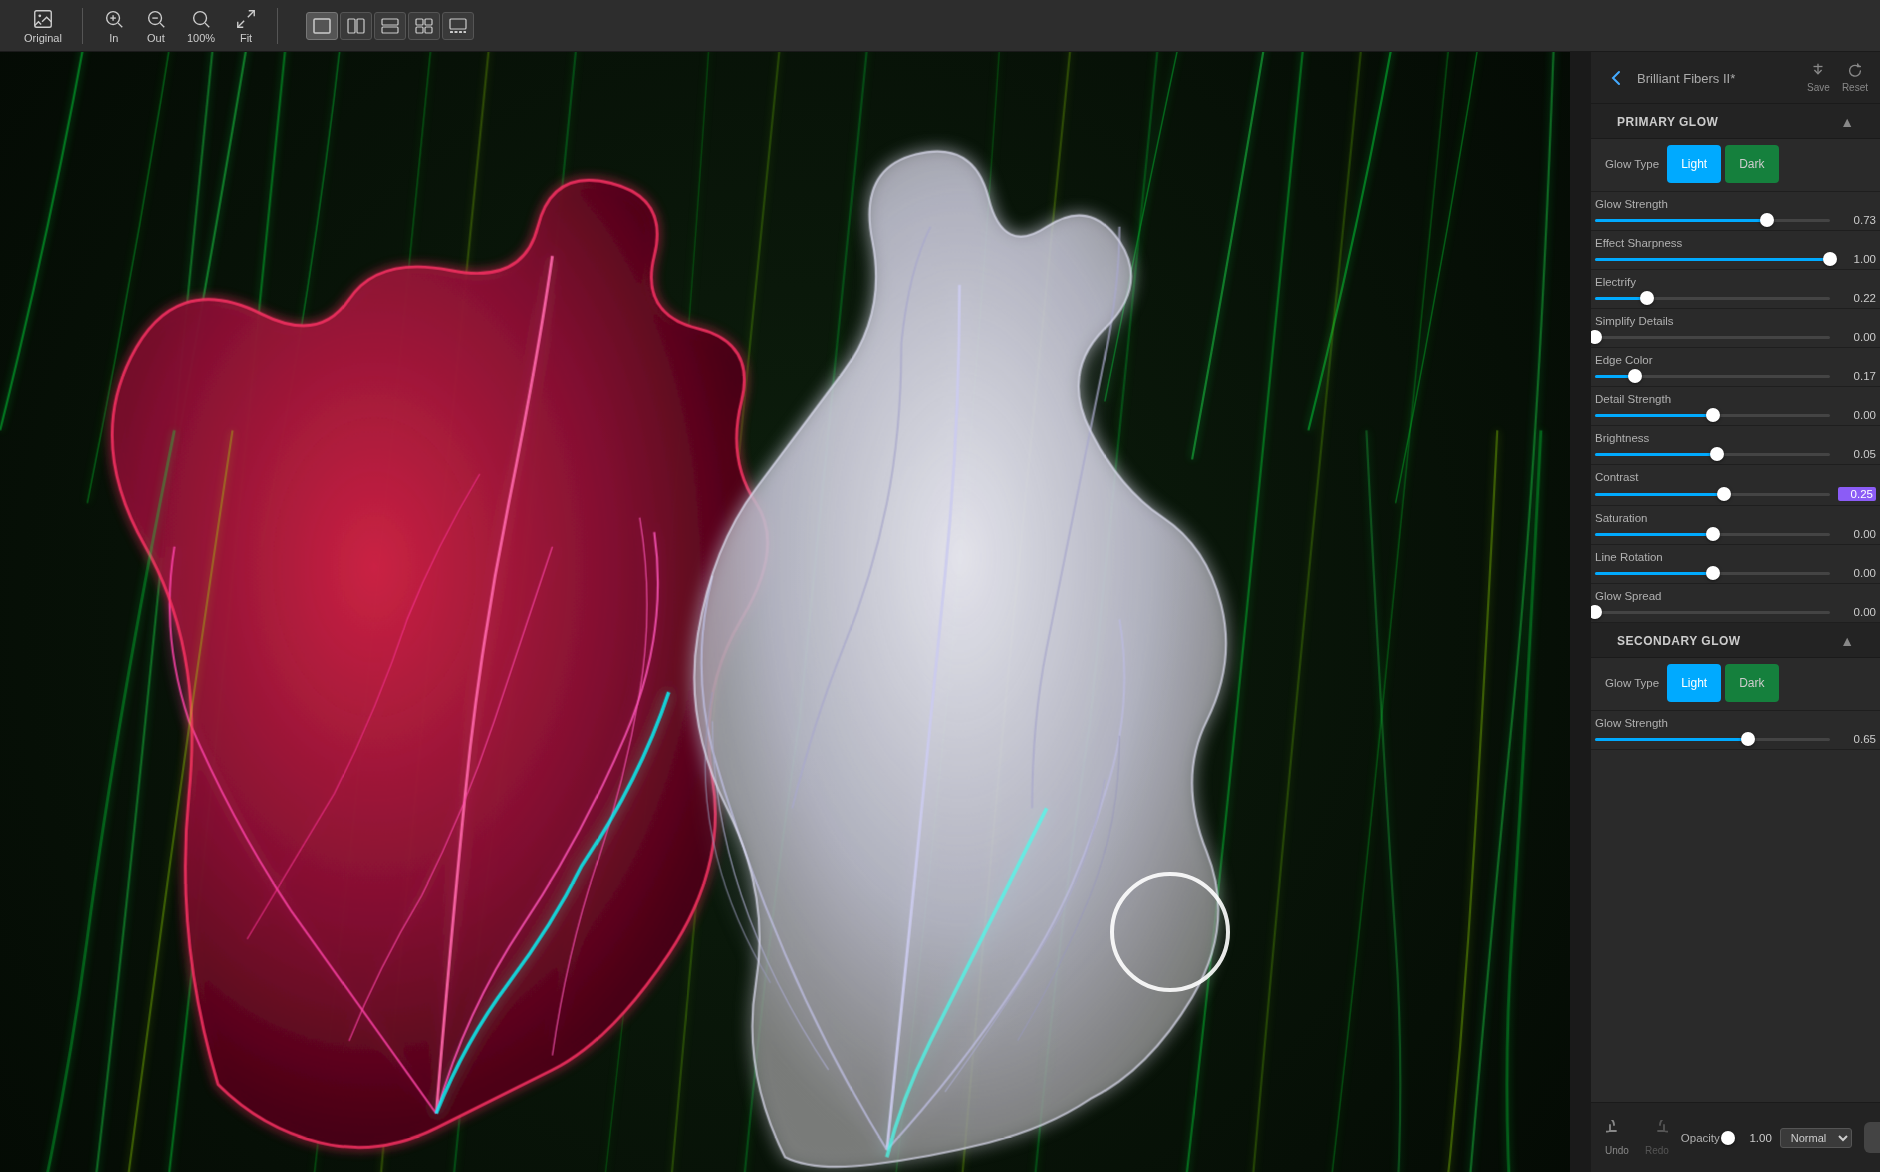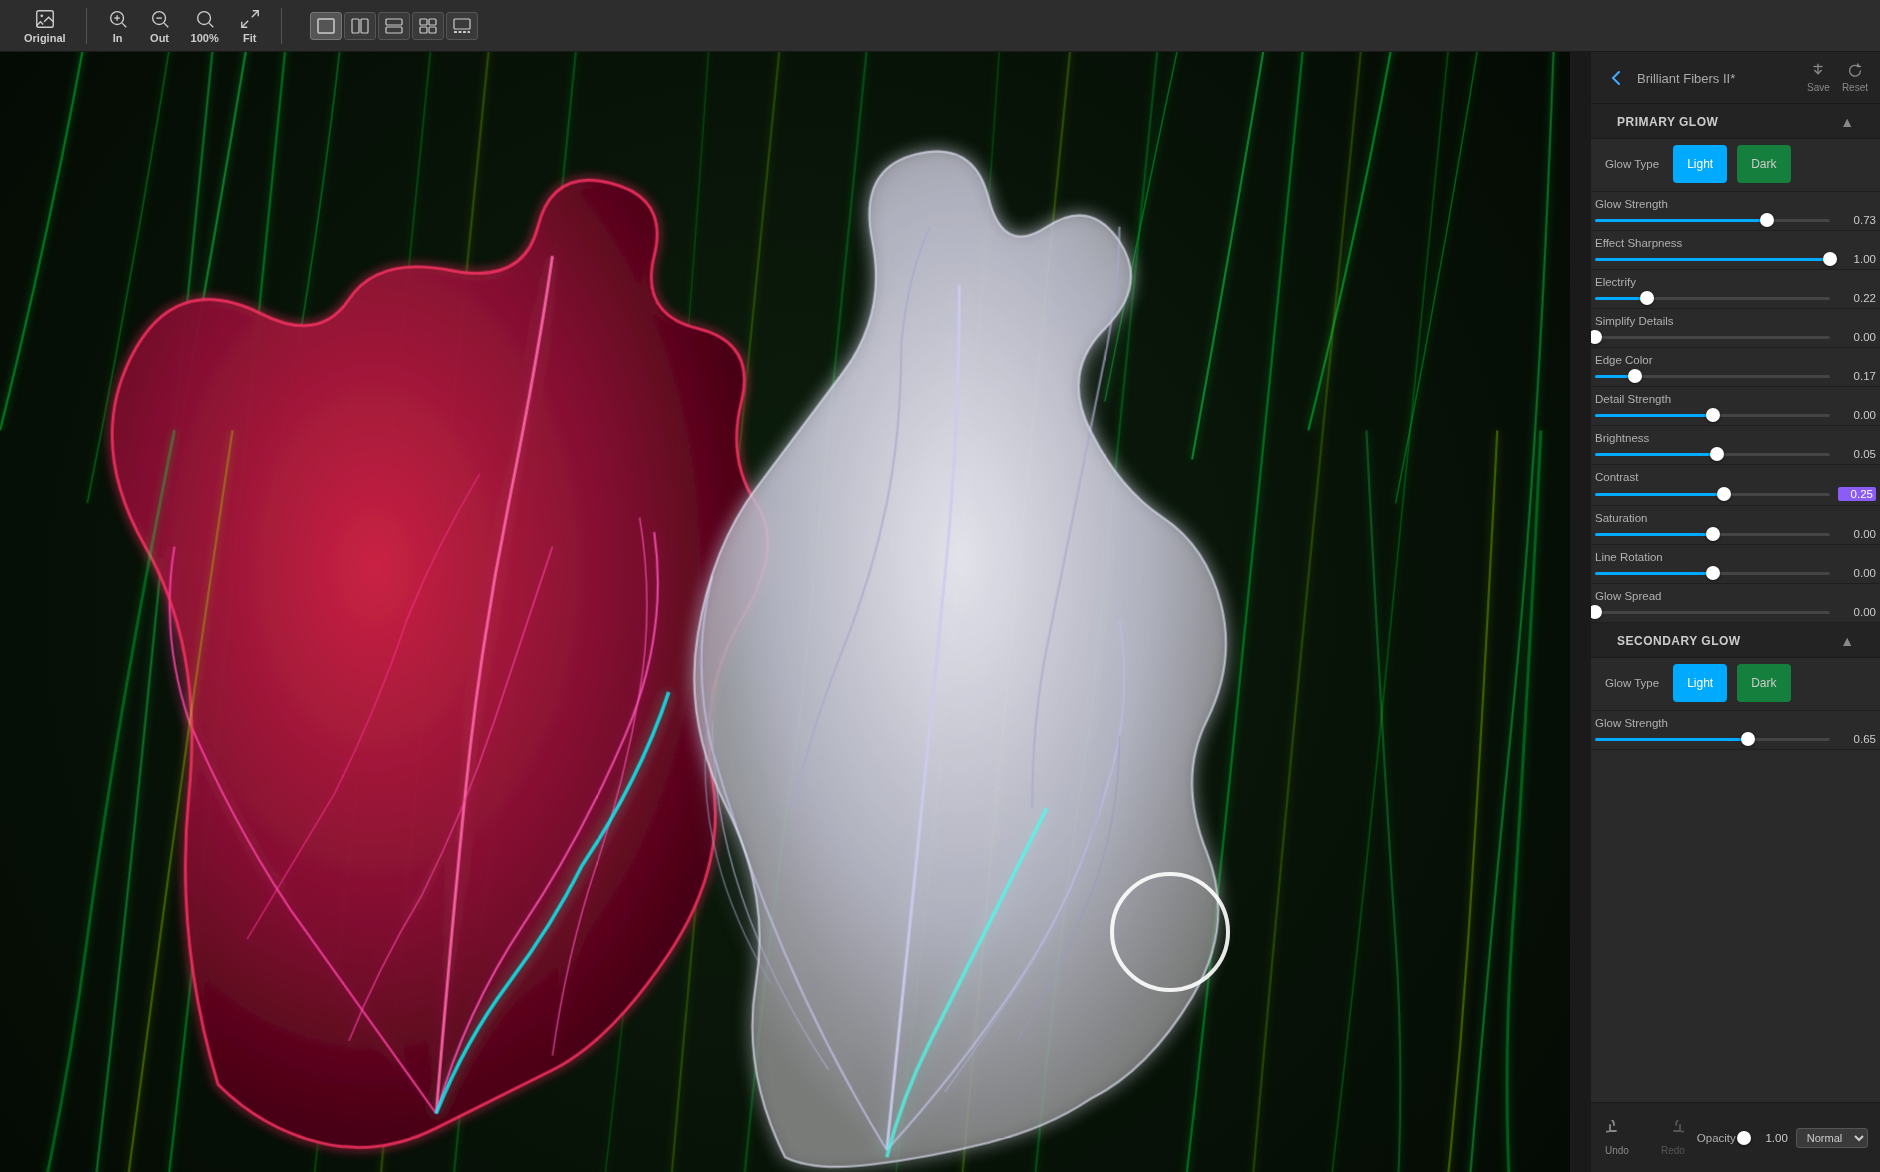--- a/index.html
+++ b/index.html
@@ -20,21 +20,20 @@
       display: flex;
       align-items: center;
       padding: 0 16px;
       border-bottom: 1px solid #1a1a1a;
       flex-shrink: 0;
     }
     .toolbar-left {
       display: flex;
       align-items: center;
       gap: 4px;
-      font-weight: bold;
     }
     .toolbar-tool {
       display: flex;
       flex-direction: column;
       align-items: center;
       gap: 2px;
       cursor: pointer;
       padding: 4px 8px;
       border-radius: 4px;
       color: #ccc;
@@ -230,21 +229,21 @@
     .control-value.highlighted {
       background: #8b5cf6;
       color: #fff;
       border-radius: 2px;
       padding: 1px 3px;
     }
 
     
     .glow-type-row {
       display: flex;
-      gap: 10px;
+      gap: 4px;
       padding: 6px 14px 8px;
       border-bottom: 1px solid #1e1e1e;
       align-items: center;
     }
     .glow-type-label {
       color: #b0b0b0;
       font-size: 11.5px;
       margin-right: 4px;
     }
     .glow-btn {
@@ -333,21 +332,21 @@
       border-radius: 50%;
       bottom: 180px;
       right: 340px;
       pointer-events: none;
       z-index: 10;
     }
 
     .bottom-undo-area {
       display: flex;
       align-items: center;
-      gap: 32px;
+      gap: 16px;
     }
   </style>
 </head>
 <body>
 
 <div class="top-toolbar">
   <div class="toolbar-left">
 
     <div class="toolbar-tool">
       <svg viewBox="0 0 24 24">

